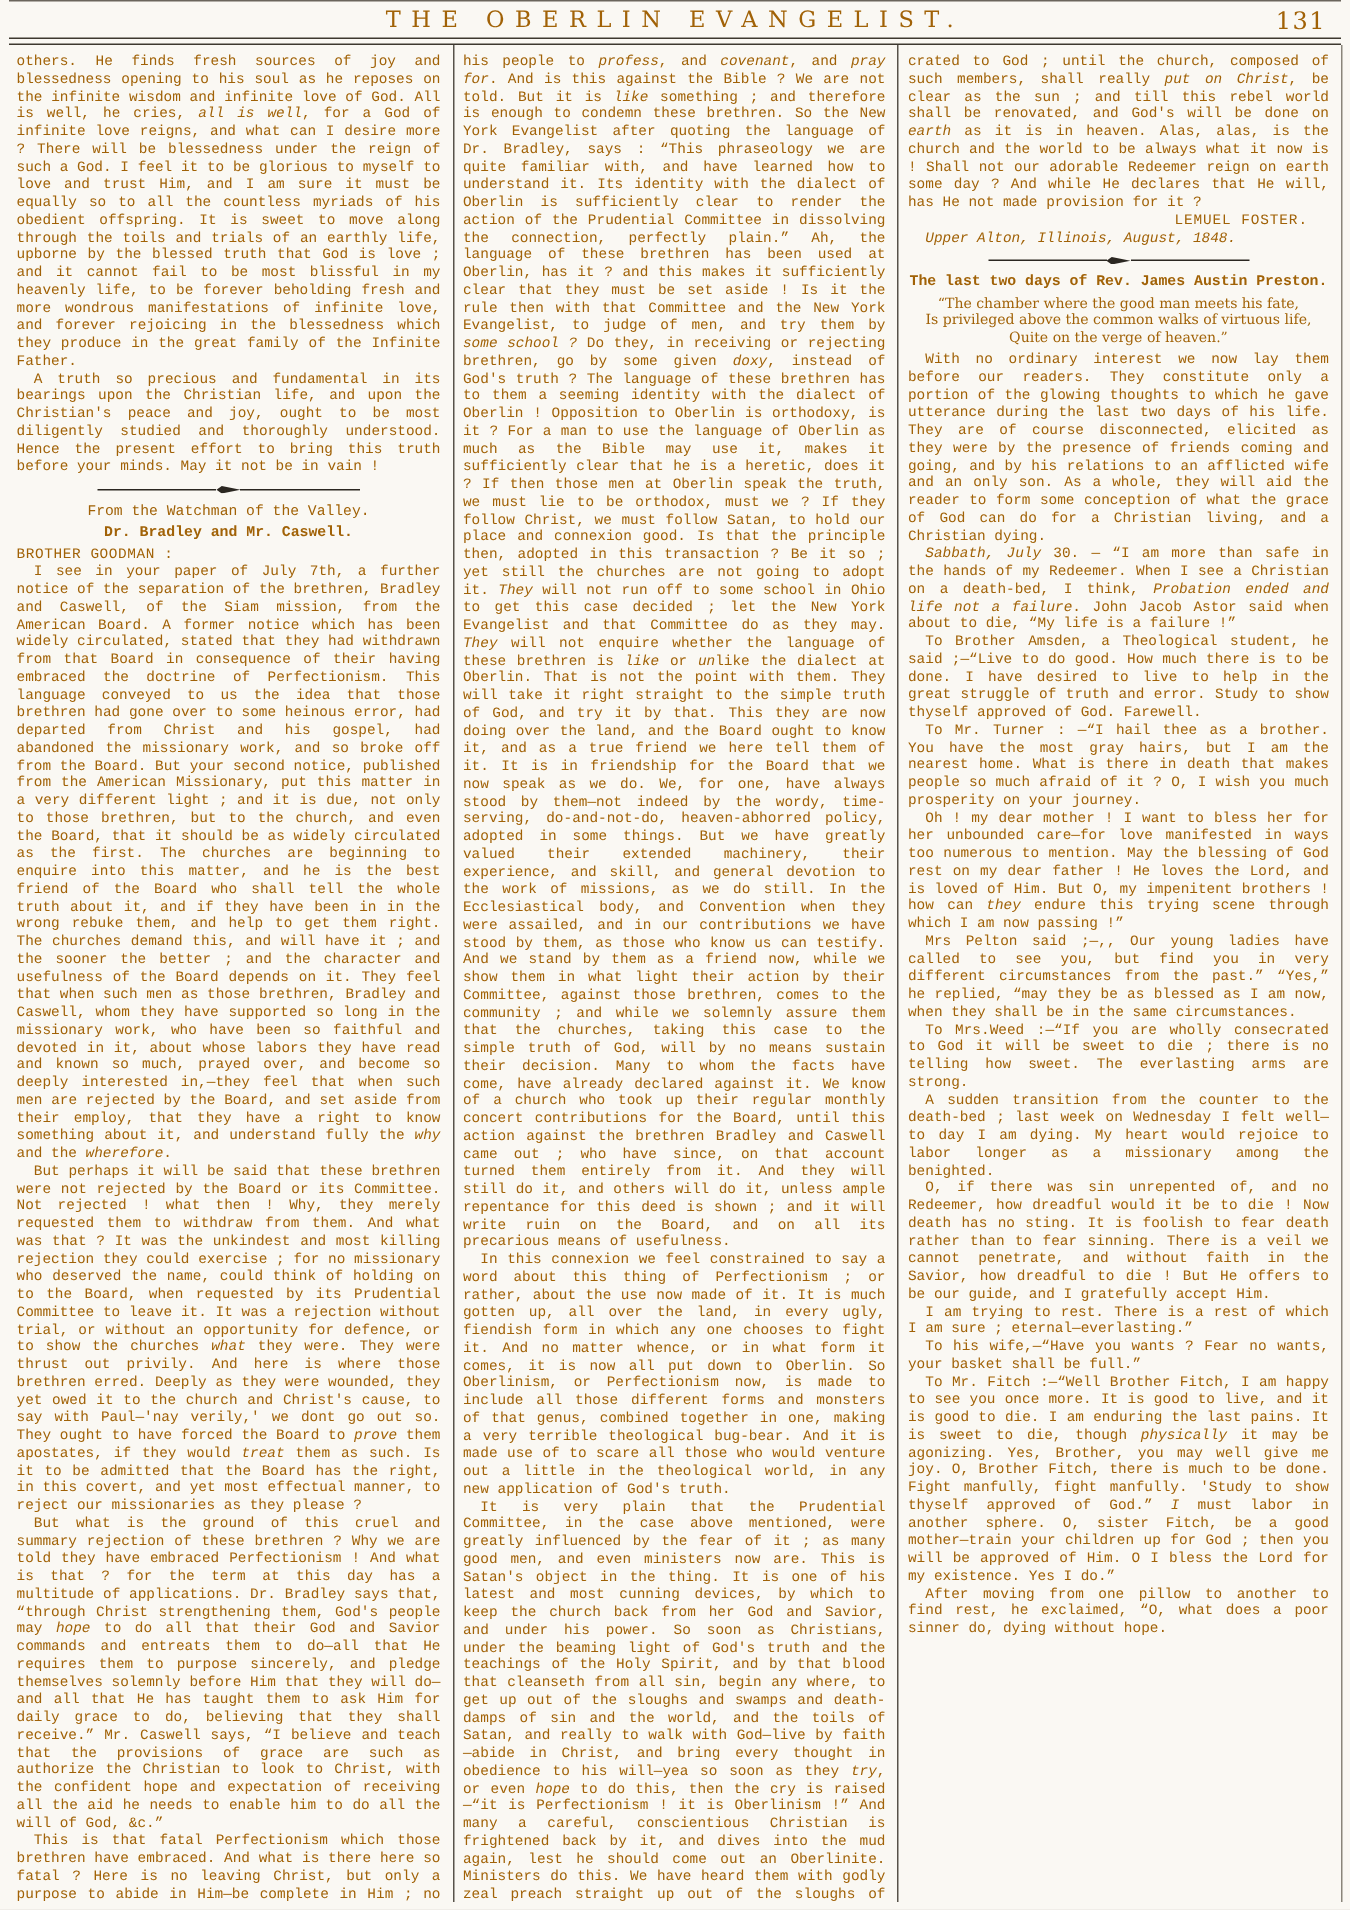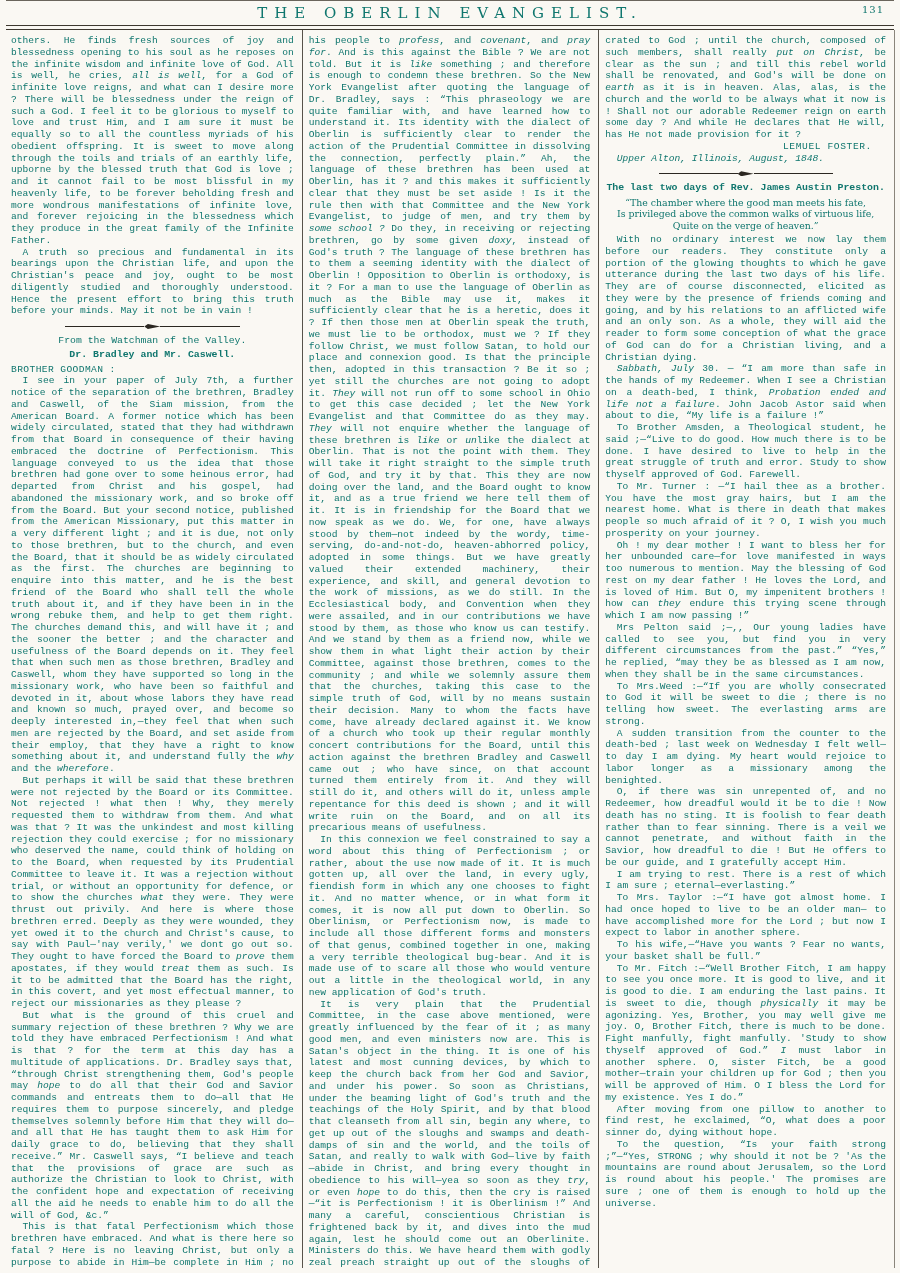--- a/index.html
+++ b/index.html
@@ -1,21 +1,21 @@
 <!DOCTYPE html>
 <html><head>
 <meta charset="utf-8">
 <style>
   html,body{margin:0;padding:0;background:#e8e6e0;}
   .page{
     position:relative;
     width:900px;height:1273px;
     margin:0 auto;
     background:#faf8f3;
-    color:#0f766e;
+    color:#a16207;
     font-family:"DejaVu Serif","Liberation Serif",serif;
     overflow:hidden;
     box-sizing:border-box;
   }
   
   .mast{
     position:relative;
     margin:0 6px;
     border-top:1px solid #6a655c;
     padding-top:2px;
@@ -24,21 +24,21 @@
   .mast h1{
     margin:0;
     text-align:center;
     font-size:15px;
     font-weight:normal;
     letter-spacing:7px;
     line-height:20px;
   }
   .pageno{
     position:absolute;right:10px;top:3px;
-    font-size:10px;letter-spacing:1px;
+    font-size:16px;letter-spacing:1px;
   }
   .mastrule{
     margin:0 6px;
     height:3px;
     border-top:1.5px solid #3d382f;
     border-bottom:1px solid #3d382f;
   }
   
   .cols{
     display:flex;
@@ -121,20 +121,18 @@
         <p class="p">With no ordinary interest we now lay them before our readers.  They constitute only a portion of the glowing thoughts to which he gave utterance during the last two days of his life.  They are of course disconnected, elicited as they were by the presence of friends coming and going, and by his relations to an afflicted wife and an only son.  As a whole, they will aid the reader to form some conception of what the grace of God can do for a Christian living, and a Christian dying.</p>
         <p class="p"><i>Sabbath, July</i> 30. — “I am more than safe in the hands of my Redeemer.  When I see a Christian on a death-bed, I think, <i>Probation ended and life not a failure</i>.  John Jacob Astor said when about to die, “My life is a failure !”</p>
         <p class="p">To Brother Amsden, a Theological student, he said ;—“Live to do good.  How much there is to be done.  I have desired to live to help in the great struggle of truth and error.  Study to show thyself approved of God. Farewell.</p>
         <p class="p">To Mr. Turner : —“I hail thee as a brother.  You have the most gray hairs, but I am the nearest home. What is there in death that makes people so much afraid of it ?  O, I wish you much prosperity on your journey.</p>
         <p class="p">Oh !  my dear mother !  I want to bless her for her unbounded care—for love manifested in ways too numerous to mention.  May the blessing of God rest on my dear father !  He loves the Lord, and is loved of Him.  But O, my impenitent brothers ! how can <i>they</i> endure this trying scene through which I am now passing !”</p>
         <p class="p">Mrs Pelton said ;—,, Our young ladies have called to see you, but find you in very different circumstances from the past.”  “Yes,” he replied, “may they be as blessed as I am now, when they shall be in the same circumstances.</p>
         <p class="p">To Mrs.Weed :—“If you are wholly consecrated to God it will be sweet to die ; there is no telling how sweet. The everlasting arms are strong.</p>
         <p class="p">A sudden transition from the counter to the death-bed ; last week on Wednesday I felt well—to day I am dying.  My heart would rejoice to labor longer as a missionary among the benighted.</p>
         <p class="p">O, if there was sin unrepented of, and no Redeemer, how dreadful would it be to die !  Now death has no sting.  It is foolish to fear death rather than to fear sinning.  There is a veil we cannot penetrate, and without faith in the Savior, how dreadful to die !  But He offers to be our guide, and I  gratefully accept Him.</p>
         <p class="p">I am trying to rest.  There is a rest of which I am sure ; eternal—everlasting.”</p>
-        <p class="p">To Mrs. Taylor :—“I have got almost home.  I had once hoped to live to be an older man— to have accomplished more for the Lord ;  but now I expect to labor in another sphere.</p>
         <p class="p">To his wife,—“Have you wants ?  Fear no wants, your basket shall be full.”</p>
         <p class="p">To Mr. Fitch :—“Well Brother Fitch, I am happy to see you once more.  It is good to live, and it is good to die.  I am enduring the last pains.  It is sweet to die, though <i>physically</i> it may be agonizing.  Yes, Brother, you may well give me joy.  O, Brother Fitch, there is much to be done.  Fight manfully, fight manfully.  'Study to show thyself approved of God.”  <i>I</i> must labor in another sphere.  O, sister Fitch, be a good mother—train your children up for God ; then you will be approved of Him.  O I bless the Lord for my existence. Yes I do.”</p>
         <p class="p">After moving from one pillow to another to find rest, he exclaimed, “O, what does a poor sinner do, dying without hope.</p>
-        <p class="p">To the question, “Is your faith strong ;”—“Yes, STRONG ; why should it not be ?  'As the mountains are round about Jerusalem, so the Lord is round about his people.'  The promises are sure ; one of them is enough to hold up the universe.</p>
       </div>
   </div>
 </div>
 
 </body></html>

